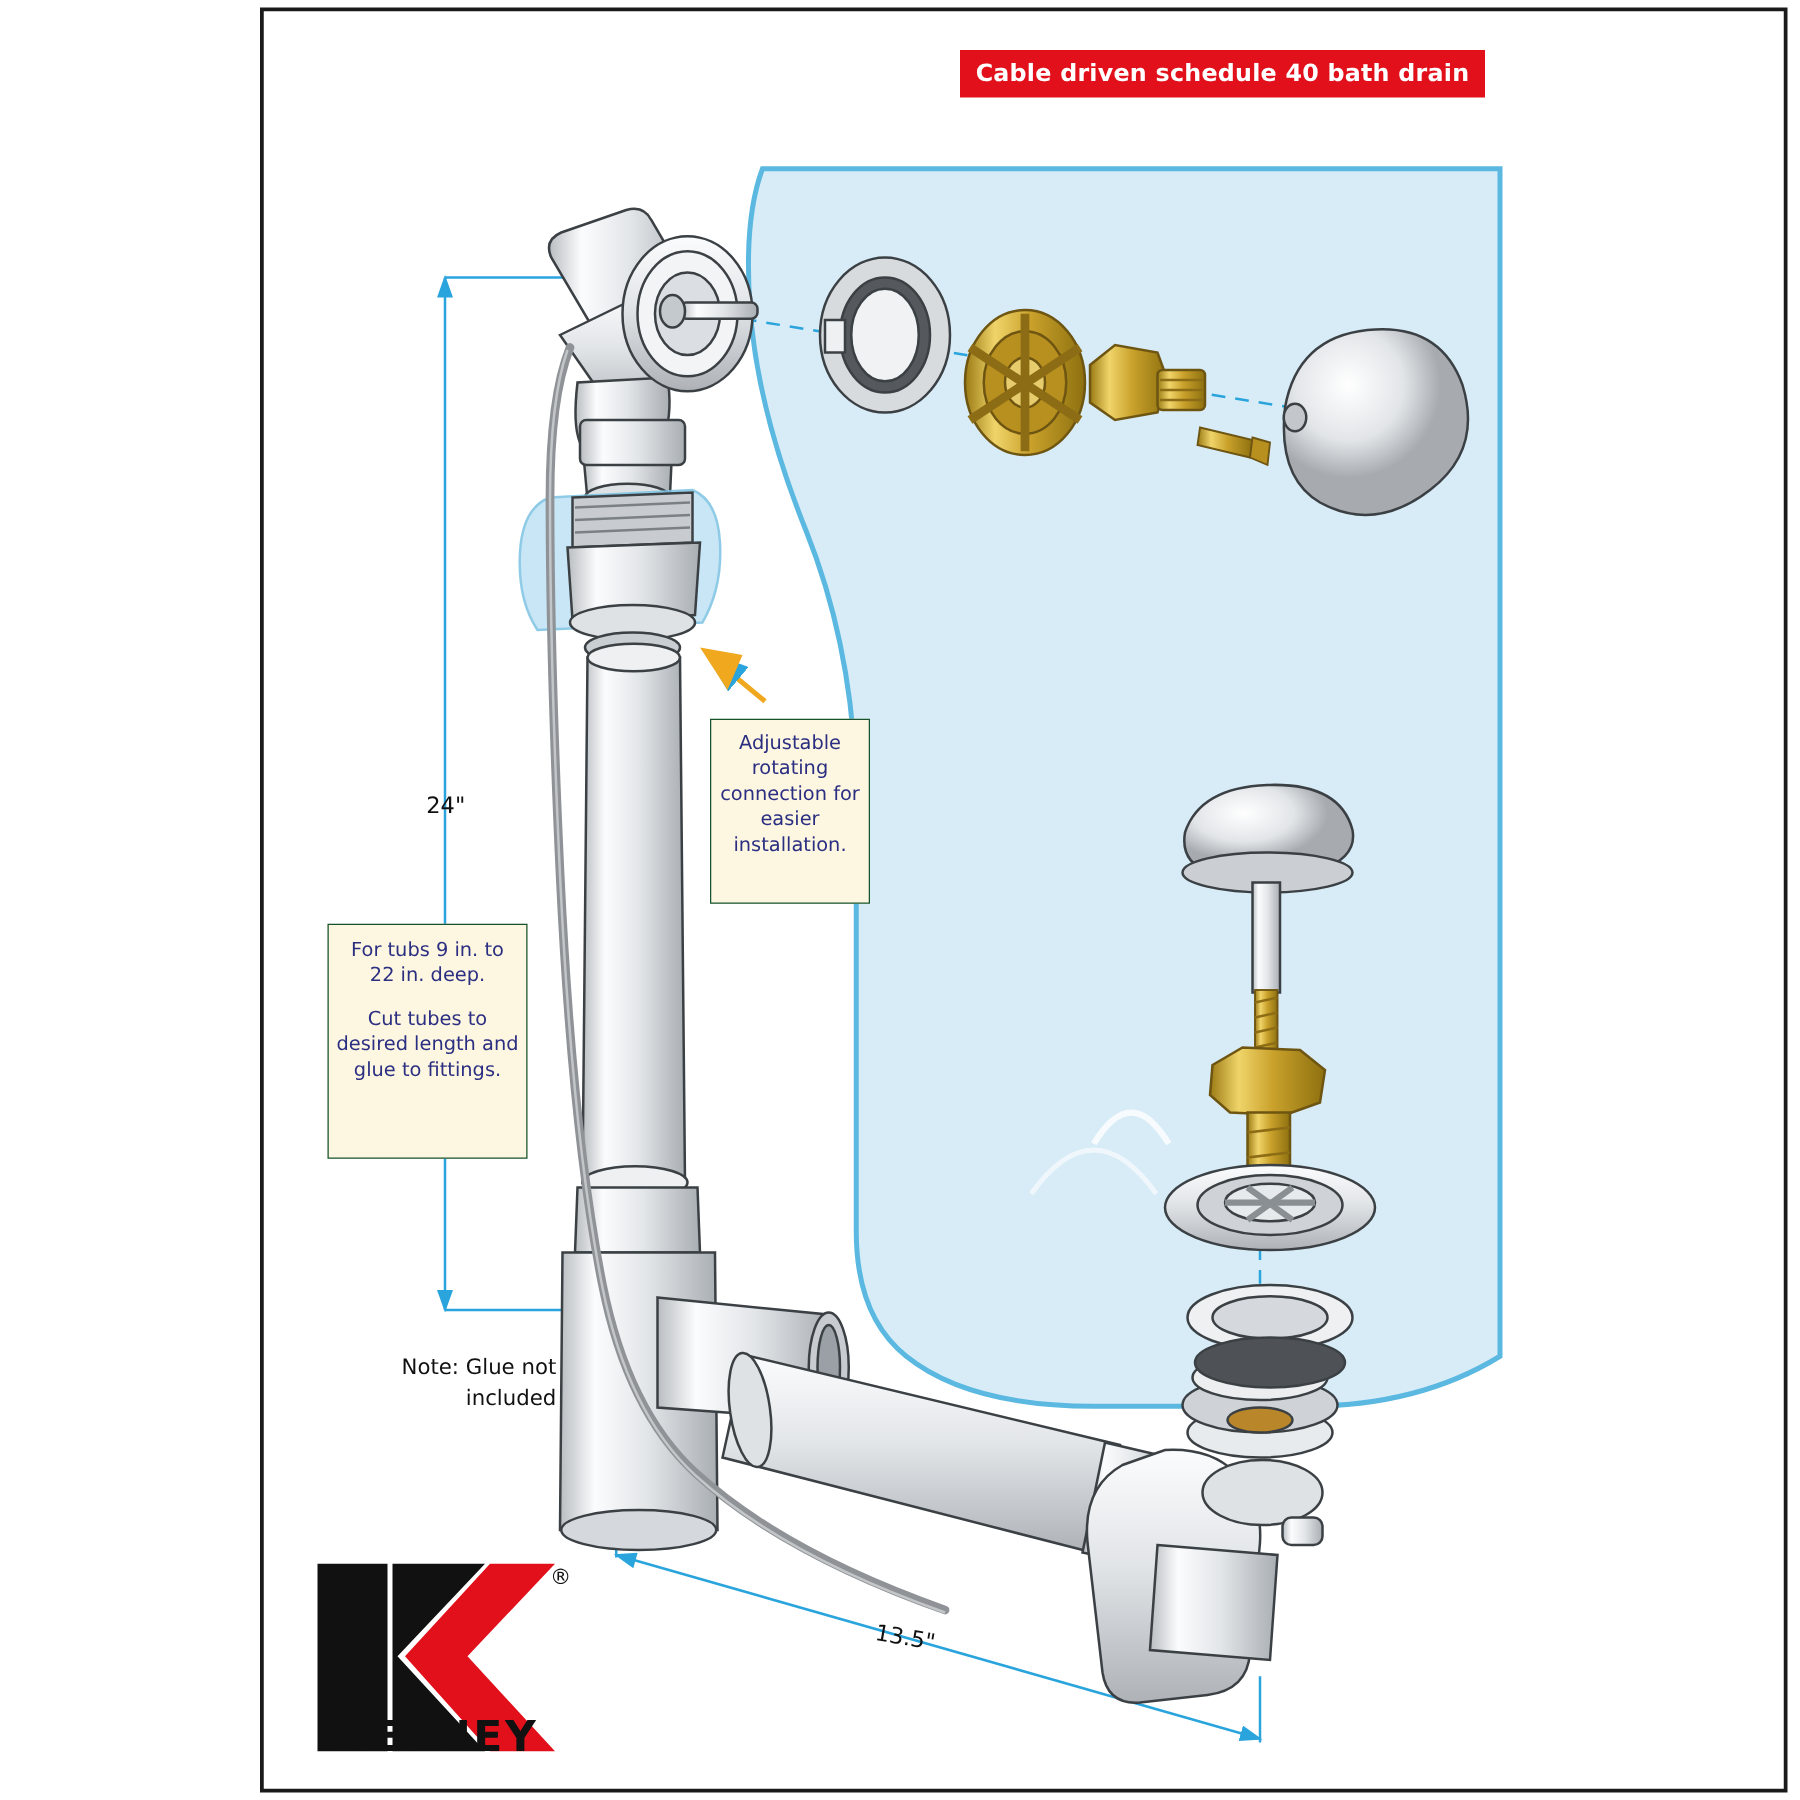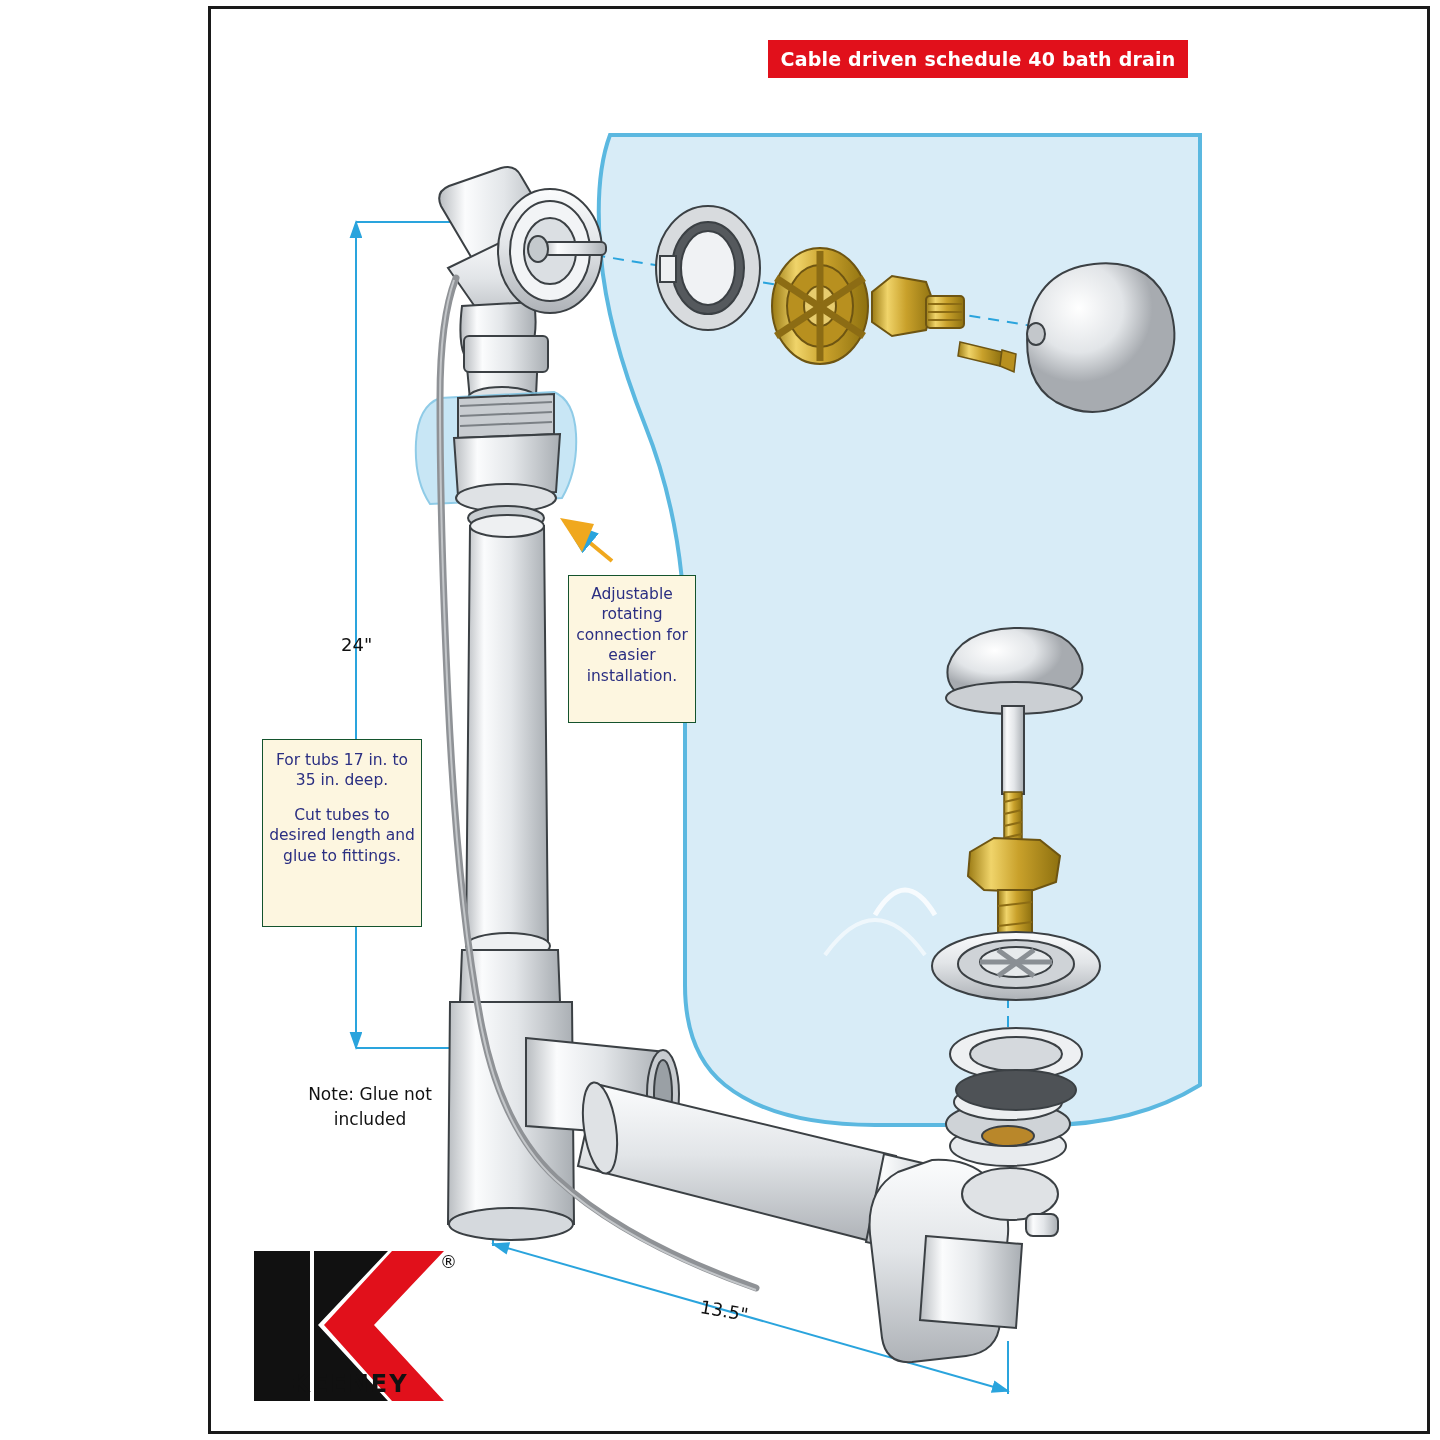--- a/index.html
+++ b/index.html
@@ -59,21 +59,21 @@
     font-family:"DejaVu Sans", sans-serif;
   }
   #callout-rotating{ left:568px; top:575px; width:128px; height:148px; }
   #callout-tubs{ left:262px; top:739px; width:160px; height:188px; padding-top:10px;}
   #callout-tubs .para{margin:0 0 14px 0;}
   #callout-tubs .para:last-child{margin-bottom:16px;}
 
   .note-text{
     position:absolute;
     left:295px;top:1082px;width:150px;
-    text-align:center;
+    text-align:right;
     color:#111111;
     font-size:17px;
     line-height:1.45;
     font-family:"DejaVu Sans", sans-serif;
   }
   .dim-label{
     position:absolute;
     color:#111111;
     font-size:18px;
     font-family:"DejaVu Sans", sans-serif;
@@ -85,21 +85,21 @@
   .logo{
     position:absolute;
     left:248px; top:1245px;
     width:200px; height:165px;
   }
   .logo-word{
     position:absolute;
     left:240px; top:1370px;
     width:220px;
     text-align:center;
-    font-size:24px;
+    font-size:34px;
     font-weight:bold;
     letter-spacing:2px;
     color:#111111;
     font-family:"DejaVu Sans", sans-serif;
   }
   svg{display:block;}
 </style>
 </head>
 <body>
 
@@ -314,21 +314,21 @@
       <path d="M404 555 l-46 -38" marker-end="url(#arrEnd)"></path>
     </g>
     <path d="M352 512 l34 6 l-12 28 z" fill="#f0a81e"></path>
   </svg>
 
   <div class="callout" id="callout-rotating">
     <span>Adjustable rotating connection for easier installation.</span>
   </div>
 
   <div class="callout" id="callout-tubs">
-    <p class="para">For tubs 17 in. to 35 in. deep.</p>
+    <p class="para">For tubs 9 in. to 22 in. deep.</p>
     <p class="para">Cut tubes to desired length and glue to fittings.</p>
   </div>
 
   <div class="note-text">Note: Glue not included</div>
 
   <div class="dim-label" id="dim-24">24"</div>
   <div class="dim-label" id="dim-135">13.5"</div>
 
   <svg class="logo" viewBox="0 0 200 165" width="200" height="165">
     <rect x="6" y="6" width="56" height="150" fill="#111111"></rect>

